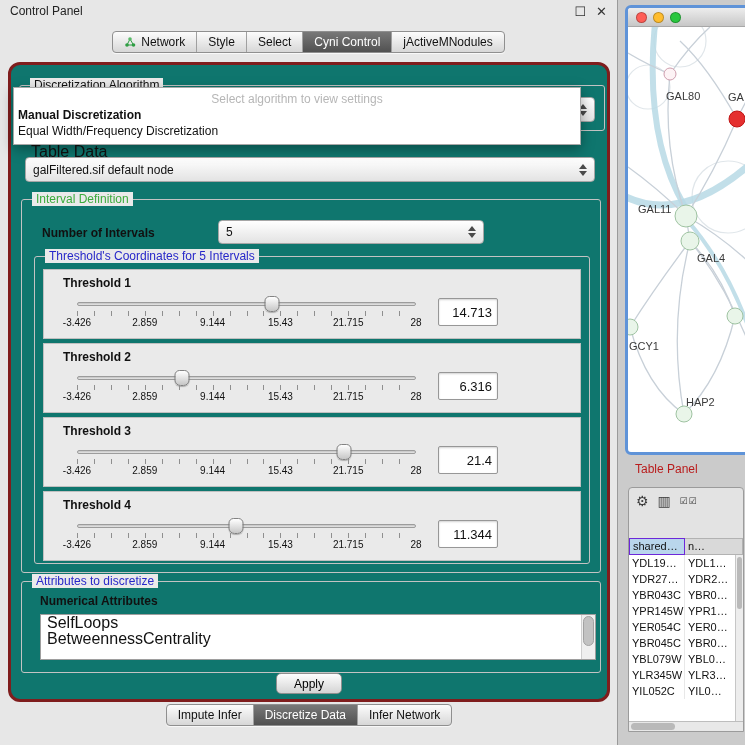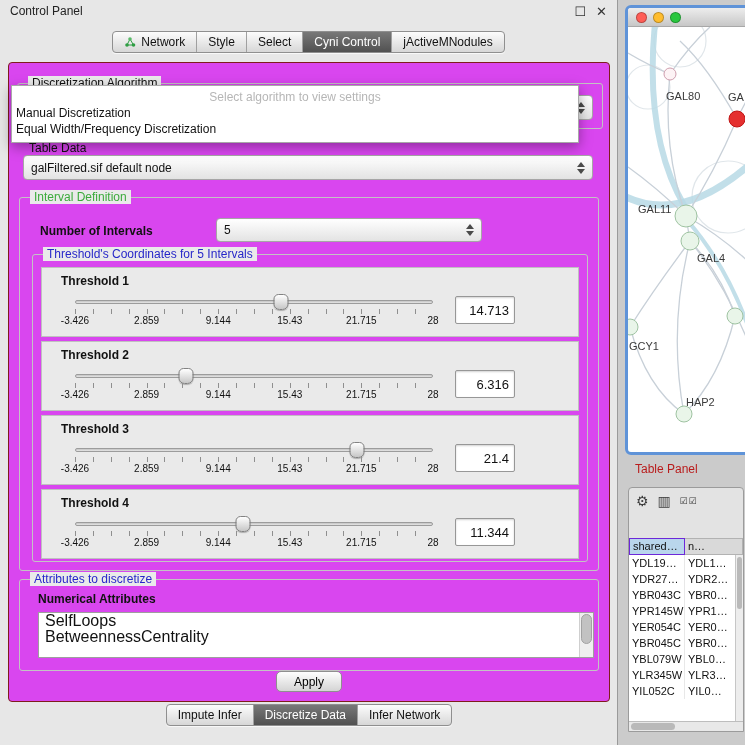--- a/index.html
+++ b/index.html
@@ -11,53 +11,53 @@
   .titlebar{height:22px;display:flex;align-items:center;padding:0 10px}
   .titlebar .title{font-size:12px;color:#222}
   .win-icons{margin-left:auto;display:flex;gap:10px;color:#333;align-items:center}
   .win-icons span{cursor:default;font-size:13px;line-height:13px}
   .tabbar-row{height:40px;display:flex;justify-content:center;align-items:center}
   .seg-ctl{display:flex;border:1px solid #8f8f8f;border-radius:4px;overflow:hidden;height:22px;background:linear-gradient(#fcfcfc,#d7d7d7);box-shadow:0 1px 1px rgba(255,255,255,.8)}
   .seg{display:flex;align-items:center;gap:5px;padding:0 11px;font-size:12px;color:#111;border-right:1px solid #a0a0a0;white-space:nowrap}
   .seg:last-child{border-right:none}
   .seg.sel{background:linear-gradient(#787878,#515151);color:#fff}
 
-  .inner{position:absolute;left:8px;top:62px;width:602px;height:640px;background:#d946ef;border:1px solid #7f1d1d;border-radius:4px}
+  .inner{position:absolute;left:8px;top:62px;width:602px;height:640px;background:#0f766e;border:3px solid #7f1d1d;border-radius:12px}
   .group{position:absolute;border:1px solid #c3c3c3;border-radius:3px}
   .gtitle{position:absolute;top:-8px;left:10px;background:#eaeaea;padding:0 4px;font-size:12px;white-space:nowrap}
 
   .algo-group{left:8px;top:20px;width:586px;height:46px}
   .combo{height:25px;background:linear-gradient(#ffffff,#e3e3e3);border:1px solid #a6a6a6;border-radius:4px;display:flex;align-items:center;padding:0 7px;font-size:12px}
   .arrows{margin-left:auto;display:flex;flex-direction:column;gap:2px;align-items:center}
   .tri-up{width:0;height:0;border-left:4px solid transparent;border-right:4px solid transparent;border-bottom:5px solid #4a4a4a}
   .tri-down{width:0;height:0;border-left:4px solid transparent;border-right:4px solid transparent;border-top:5px solid #4a4a4a}
   .algo-combo{position:absolute;left:14px;top:32px;width:570px}
   .popup{position:absolute;left:2px;top:22px;width:568px;background:#fff;border:1px solid #a8a8a8;box-shadow:0 4px 12px rgba(0,0,0,.35);z-index:10;padding:3px 0 5px}
   .popup-ph{text-align:center;color:#b6b6b6;font-size:12px;height:16px;line-height:16px}
   .popup-opt{font-size:12px;height:16px;line-height:16px;padding-left:4px}
-  .popup-opt.bold{font-weight:normal}
-
-  .td-label{position:absolute;left:20px;top:78px;font-size:12px}
+  .popup-opt.bold{font-weight:bold}
+
+  .td-label{position:absolute;left:20px;top:78px;font-size:16px}
   .td-combo{position:absolute;left:14px;top:92px;width:570px}
 
   .interval-group{left:10px;top:134px;width:580px;height:374px}
   .noi-label{position:absolute;left:20px;top:26px;font-weight:bold;font-size:12px}
   .noi-combo{position:absolute;left:196px;top:20px;width:266px;height:24px}
   .thr-group{left:12px;top:56px;width:556px;height:308px}
   .thr-container{position:absolute;left:8px;top:12px;right:8px}
   .thr-panel{position:relative;height:70px;border:1px solid #c0c0c0;margin-bottom:4px;padding:6px 19px;background:#eaeaea}
   .thr-label{font-weight:bold;font-size:12px}
   .thr-row{display:flex;align-items:center;margin-top:2px}
   .slider-area{flex:1;position:relative;height:40px}
   .track{position:absolute;left:14px;right:10px;top:10px;height:4px;background:linear-gradient(#c3c3c3,#e6e6e6);border:1px solid #9c9c9c;border-radius:2px}
   .thumb{position:absolute;top:-7px;width:15px;height:16px;transform:translateX(-50%);background:linear-gradient(#ffffff,#c6c6c6);border:1px solid #828282;border-radius:5px 5px 6px 6px;box-shadow:0 1px 1px rgba(0,0,0,.25)}
   .ticks{position:absolute;left:14px;right:10px;top:19px;height:5px;background-image:repeating-linear-gradient(90deg,#8f8f8f 0,#8f8f8f 1px,transparent 1px,transparent 5%)}
   .scale{position:absolute;left:14px;right:10px;top:25px;height:12px}
   .scale-lbl{position:absolute;transform:translateX(-50%);font-size:10px;color:#111;white-space:nowrap}
-  .valbox{width:60px;height:28px;background:#fff;border:1px solid #979797;border-radius:2px;display:flex;align-items:center;justify-content:flex-end;padding-right:5px;font-size:13px;margin-left:12px;margin-right:44px;box-shadow:inset 0 1px 2px rgba(0,0,0,.18)}
+  .valbox{width:60px;height:28px;background:#fff;border:1px solid #979797;border-radius:2px;display:flex;align-items:center;justify-content:flex-end;padding-right:5px;font-size:13px;margin-left:12px;margin-right:63px;box-shadow:inset 0 1px 2px rgba(0,0,0,.18)}
 
   .attr-group{left:10px;top:516px;width:580px;height:92px}
   .attr-sub{position:absolute;left:18px;top:12px;font-weight:bold;font-size:12px}
   .listbox{position:absolute;left:18px;top:32px;width:556px;height:46px;background:#fff;border:1px solid #9e9e9e;overflow:hidden}
   .list-items{position:absolute;left:0;top:0;right:14px}
   .list-item{font-size:16px;height:16px;line-height:16px;padding-left:6px;white-space:nowrap}
   .list-scroll{position:absolute;right:0;top:0;bottom:0;width:14px;background:#efefef;border-left:1px solid #cfcfcf}
   .list-thumb{position:absolute;top:1px;left:1px;right:1px;height:30px;background:#c2c2c2;border:1px solid #a2a2a2;border-radius:6px}
 
   .apply-btn{position:absolute;left:50%;transform:translateX(-50%);top:608px;width:66px;height:21px;border:1px solid #8f8f8f;border-radius:5px;background:linear-gradient(#fefefe,#d4d4d4);font-size:12px;font-family:"Liberation Sans",sans-serif;display:flex;align-items:center;justify-content:center}

